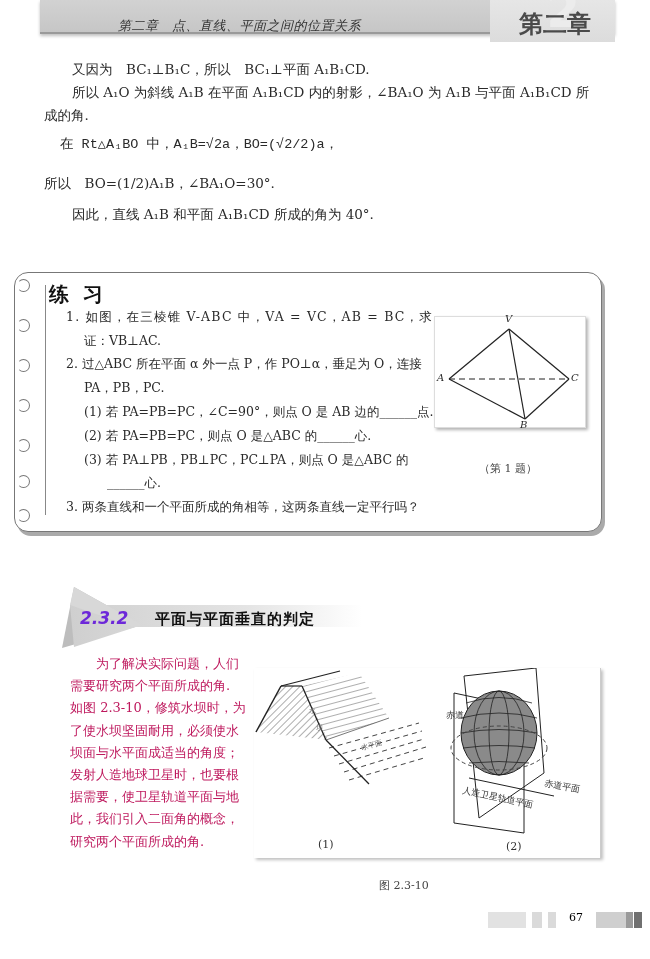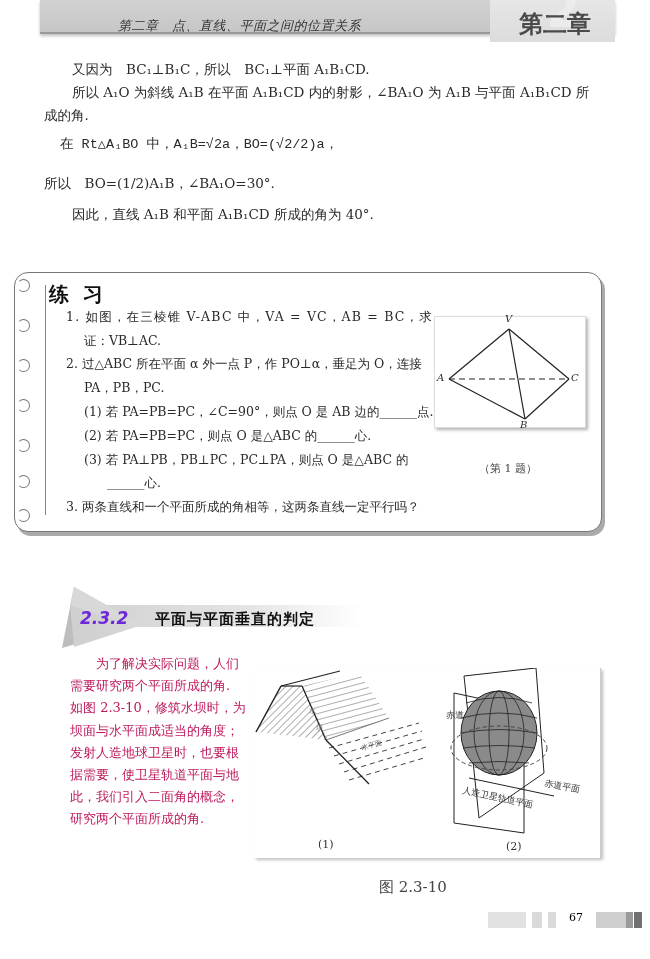--- a/index.html
+++ b/index.html
@@ -47,21 +47,21 @@
 
     
     .section-banner { position: absolute; left: 62px; top: 585px; width: 300px; height: 65px; }
     .section-num { position: absolute; left: 80px; top: 608px; font-size: 17px; font-weight: bold; font-style: italic; color: #6d28d9; font-family: "DejaVu Sans", sans-serif; }
     .section-title { position: absolute; left: 155px; top: 610px; font-size: 15px; font-weight: bold; color: #111; letter-spacing: 1px; text-align: right; }
 
     .para { position: absolute; left: 70px; top: 653px; width: 190px; font-size: 13px; line-height: 22.2px; color: #be185d; }
     .para span { display: block; white-space: nowrap; }
 
     .fig2 { position: absolute; left: 254px; top: 668px; width: 347px; height: 190px; background: #fff; box-shadow: 2px 2px 3px rgba(0,0,0,0.25); border-right: 1px solid #ccc; }
-    .fig2-caption { position: absolute; left: 379px; top: 878px; font-size: 15px; color: #444; }
+    .fig2-caption { position: absolute; left: 379px; top: 878px; font-size: 11px; color: #444; }
     .sub-label { position: absolute; font-size: 11px; color: #333; }
 
     .footer-bars { position: absolute; top: 912px; height: 16px; }
     .page-num { position: absolute; left: 569px; top: 911px; font-size: 11px; color: #000000; }
   </style>
 </head>
 <body>
 
 <div class="header-bar">
   <span class="header-title">第二章　点、直线、平面之间的位置关系</span>
@@ -130,20 +130,21 @@
   <polygon points="8,20 300,20 300,42 72,42 80,40 12,62" fill="url(#bannerGrad)"></polygon>
   <polygon points="12,2 80,40 72,42 8,20" fill="#d8d8d8"></polygon>
 </svg>
 <div class="section-num">2.3.2</div>
 <div class="section-title">平面与平面垂直的判定</div>
 
 <div class="para">
   <span>　　为了解决实际问题，人们</span>
   <span>需要研究两个平面所成的角.</span>
   <span>如图 2.3-10，修筑水坝时，为</span>
+  <span>了使水坝坚固耐用，必须使水</span>
   <span>坝面与水平面成适当的角度；</span>
   <span>发射人造地球卫星时，也要根</span>
   <span>据需要，使卫星轨道平面与地</span>
   <span>此，我们引入二面角的概念，</span>
   <span>研究两个平面所成的角.</span>
 </div>
 
 <div class="fig2">
   <svg width="347" height="190" viewBox="0 0 347 190">
     <defs>

